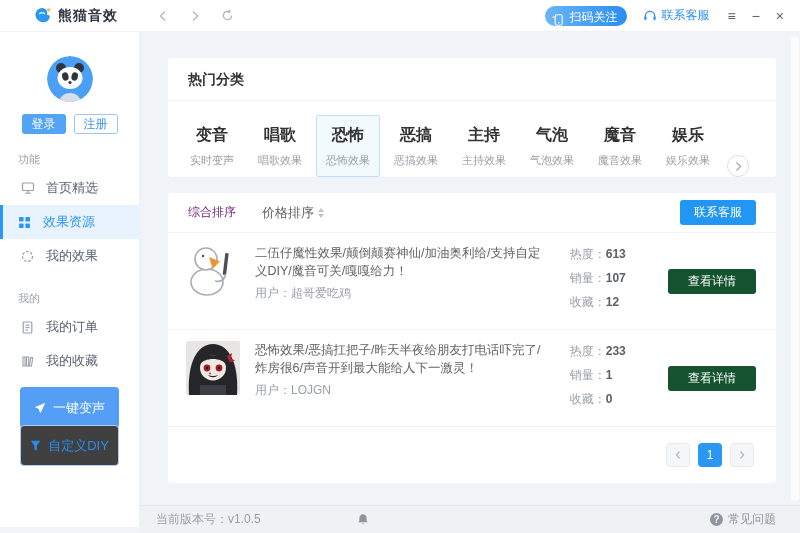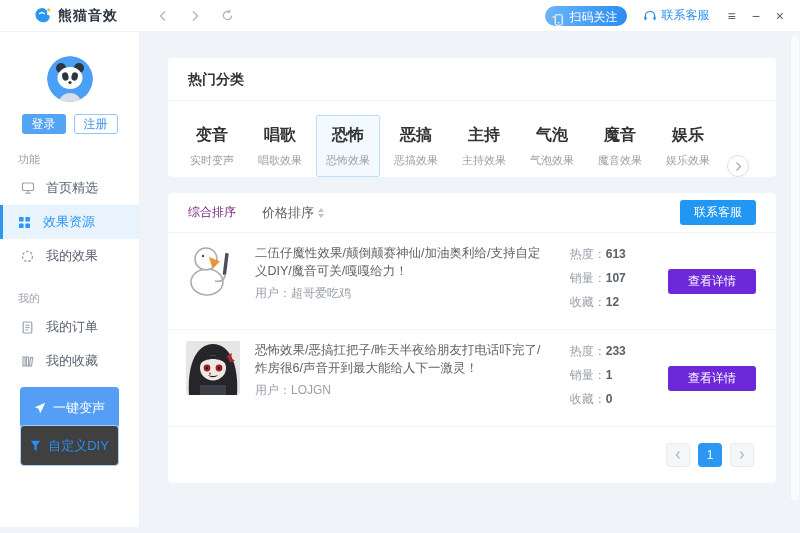--- a/index.html
+++ b/index.html
@@ -58,21 +58,21 @@
   .btn-upload { margin-left:auto; width:76px; height:25px; background:#2196f3; border:none; border-radius:3px; color:#fff; font-size:12px; cursor:pointer; }
   .list-item { display:flex; padding:11px 20px 11px 18px; border-bottom:1px solid #f2f3f5; }
   .thumb { width:54px; height:54px; border-radius:2px; overflow:hidden; flex:none; margin-right:15px; }
   .item-info { width:312px; padding-right:10px; }
   .item-title { font-size:12.5px; color:#606266; line-height:18px; }
   .item-user { font-size:12px; color:#9aa0a8; margin-top:5px; }
   .item-stats { width:86px; margin-left:16px; font-size:12px; padding-top:2px; }
   .stat-row { margin-bottom:7px; white-space:nowrap; }
   .stat-label { color:#9aa0a8; }
   .stat-value { color:#5a6068; font-weight:bold; }
-  .btn-detail { align-self:center; margin-left:16px; width:88px; height:25px; background:#6d28d9; border:none; border-radius:3px; color:#fff; font-size:12px; cursor:pointer; flex:none; }
+  .btn-detail { align-self:center; margin-left:16px; width:88px; height:25px; background:#14532d; border:none; border-radius:3px; color:#fff; font-size:12px; cursor:pointer; flex:none; }
   .pager-row { height:56px; display:flex; align-items:center; justify-content:flex-end; gap:8px; padding-right:22px; }
   .page-btn { width:24px; height:24px; border-radius:4px; background:#f5f6f8; border:1px solid #e8eaee; color:#b6bac2; display:flex; align-items:center; justify-content:center; cursor:pointer; }
   .page-current { width:24px; height:24px; border-radius:4px; background:#2b97f3; color:#fff; font-size:12px; display:flex; align-items:center; justify-content:center; cursor:pointer; }
 
   
   .footer { position:absolute; left:140px; right:0; bottom:0; height:28px; background:#eff2f5; border-top:1px solid #e4e7eb; display:flex; align-items:center; padding:0 24px 0 16px; font-size:12px; color:#9aa0a8; }
   .bell-wrap { margin-left:96px; color:#8e959d; display:flex; align-items:center; cursor:pointer; }
   .f-spacer { flex:1; }
   .faq-wrap { display:flex; align-items:center; gap:5px; cursor:pointer; color:#8e959d; }
   .q-icon { width:13px; height:13px; border-radius:50%; background:#8e959d; color:#eff2f5; font-size:10px; font-weight:bold; display:flex; align-items:center; justify-content:center; }
@@ -345,14 +345,28 @@
         <div class="page-current">1</div>
         <div class="page-btn">
           <svg width="8" height="10" viewBox="0 0 8 10">
               <polyline points="2.5,1.5 5.5,5 2.5,8.5" fill="none" stroke="currentColor" stroke-width="1.3"></polyline>
             </svg>
         </div>
       </div>
     </div>
   </div>
 
+  <div class="footer">
+    <span>当前版本号：v1.0.5</span>
+    <span class="bell-wrap">
+      <svg width="12" height="13" viewBox="0 0 12 13">
+          <path d="M6 1.2 c-2.4 0 -3.6 1.8 -3.6 3.8 v2.6 l-1 1.6 h9.2 l-1 -1.6 v-2.6 c0 -2 -1.2 -3.8 -3.6 -3.8 Z" fill="#8e959d"></path>
+          <path d="M4.8 10.4 a1.3 1.3 0 0 0 2.4 0 Z" fill="#8e959d"></path>
+        </svg>
+    </span>
+    <span class="f-spacer"></span>
+    <span class="faq-wrap">
+      <span class="q-icon">?</span>
+      <span>常见问题</span>
+    </span>
+  </div>
 
 </div>
 
 </body></html>

